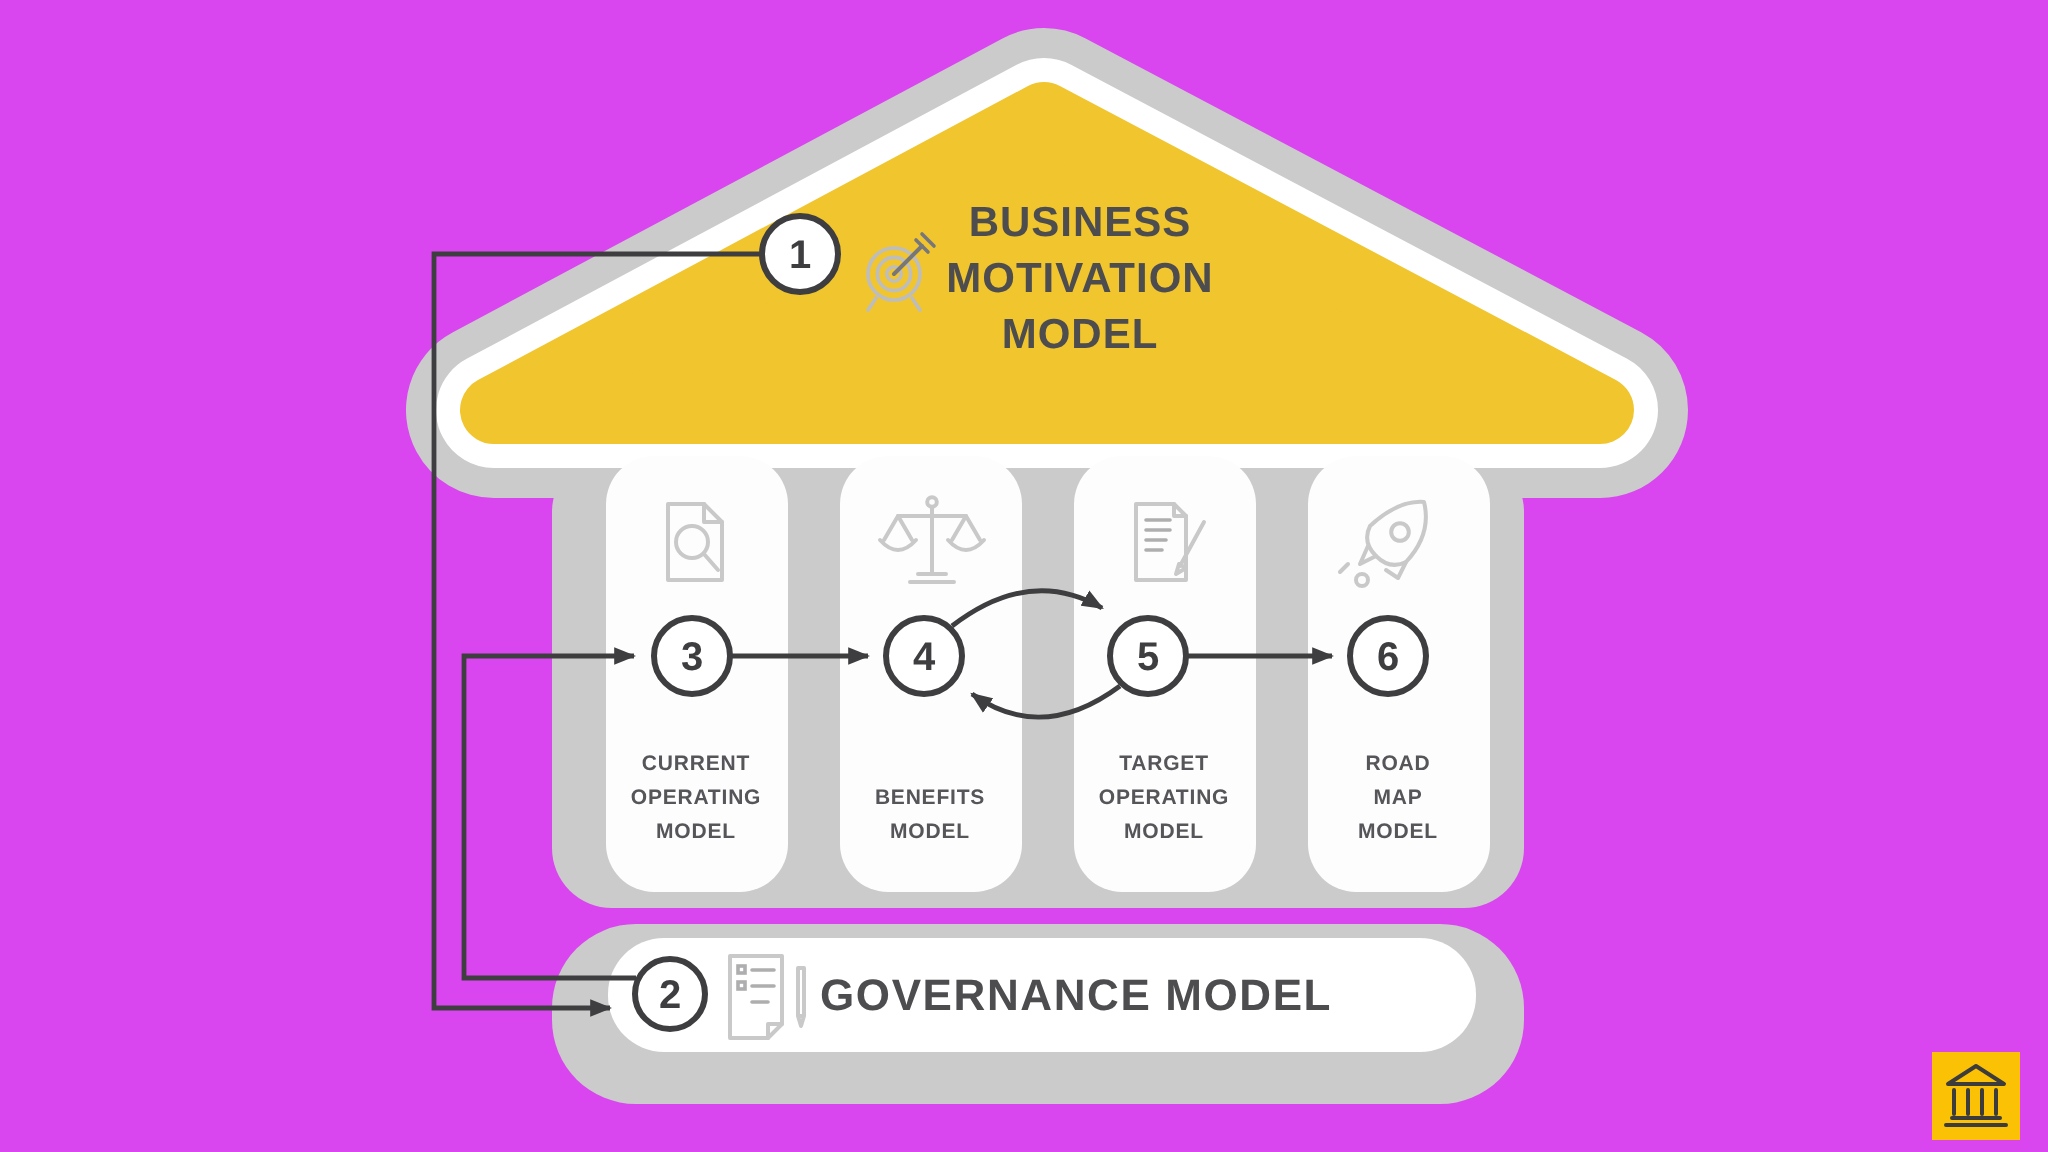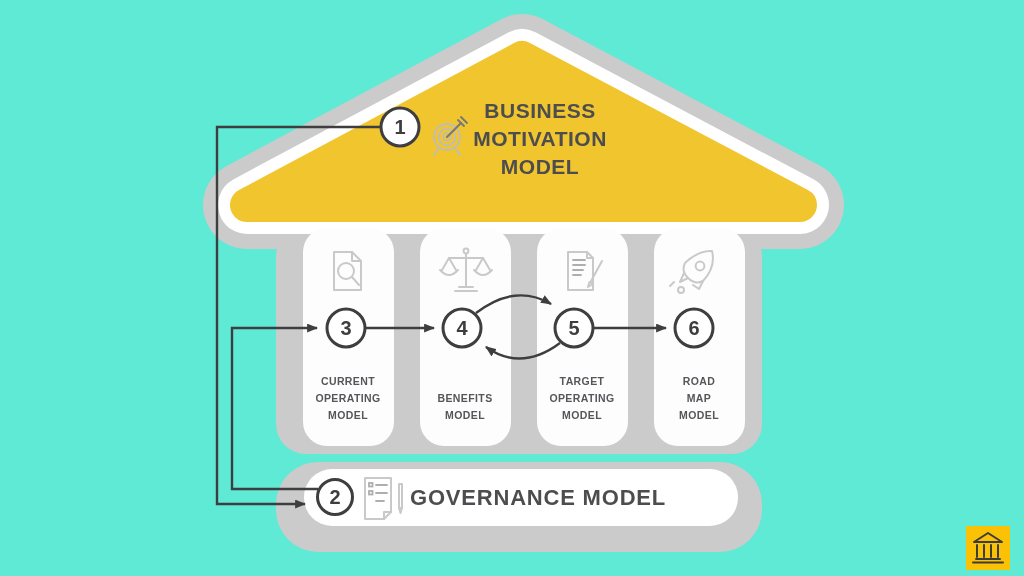--- a/index.html
+++ b/index.html
@@ -1,19 +1,19 @@
 <!DOCTYPE html>
 <html><head>
 <meta charset="utf-8">
 <style>
   html, body { margin: 0; padding: 0; background: #ffffff; }
   .stage {
     position: relative;
     width: 1024px; height: 576px;
-    background: #5eead4;
+    background: #d946ef;
     overflow: hidden;
     font-family: "Liberation Sans", sans-serif;
   }
   svg text { font-family: "Liberation Sans", sans-serif; }
   .title-line   { font-size: 21px; font-weight: bold; fill: #4D4D50; letter-spacing: 0.5px; text-anchor: middle; }
   .pillar-line  { font-size: 10.5px; font-weight: bold; fill: #56565A; letter-spacing: 0.4px; text-anchor: middle; }
   .gov-label    { font-size: 22px; font-weight: bold; fill: #4D4D50; letter-spacing: 0.8px; }
   .step-num     { font-size: 20px; font-weight: bold; fill: #3E3E40; text-anchor: middle; }
   .step-circle  { fill: #FFFFFF; stroke: #3E3E40; stroke-width: 3; }
   .flow-line    { fill: none; stroke: #3E3E40; stroke-width: 2.4; }

